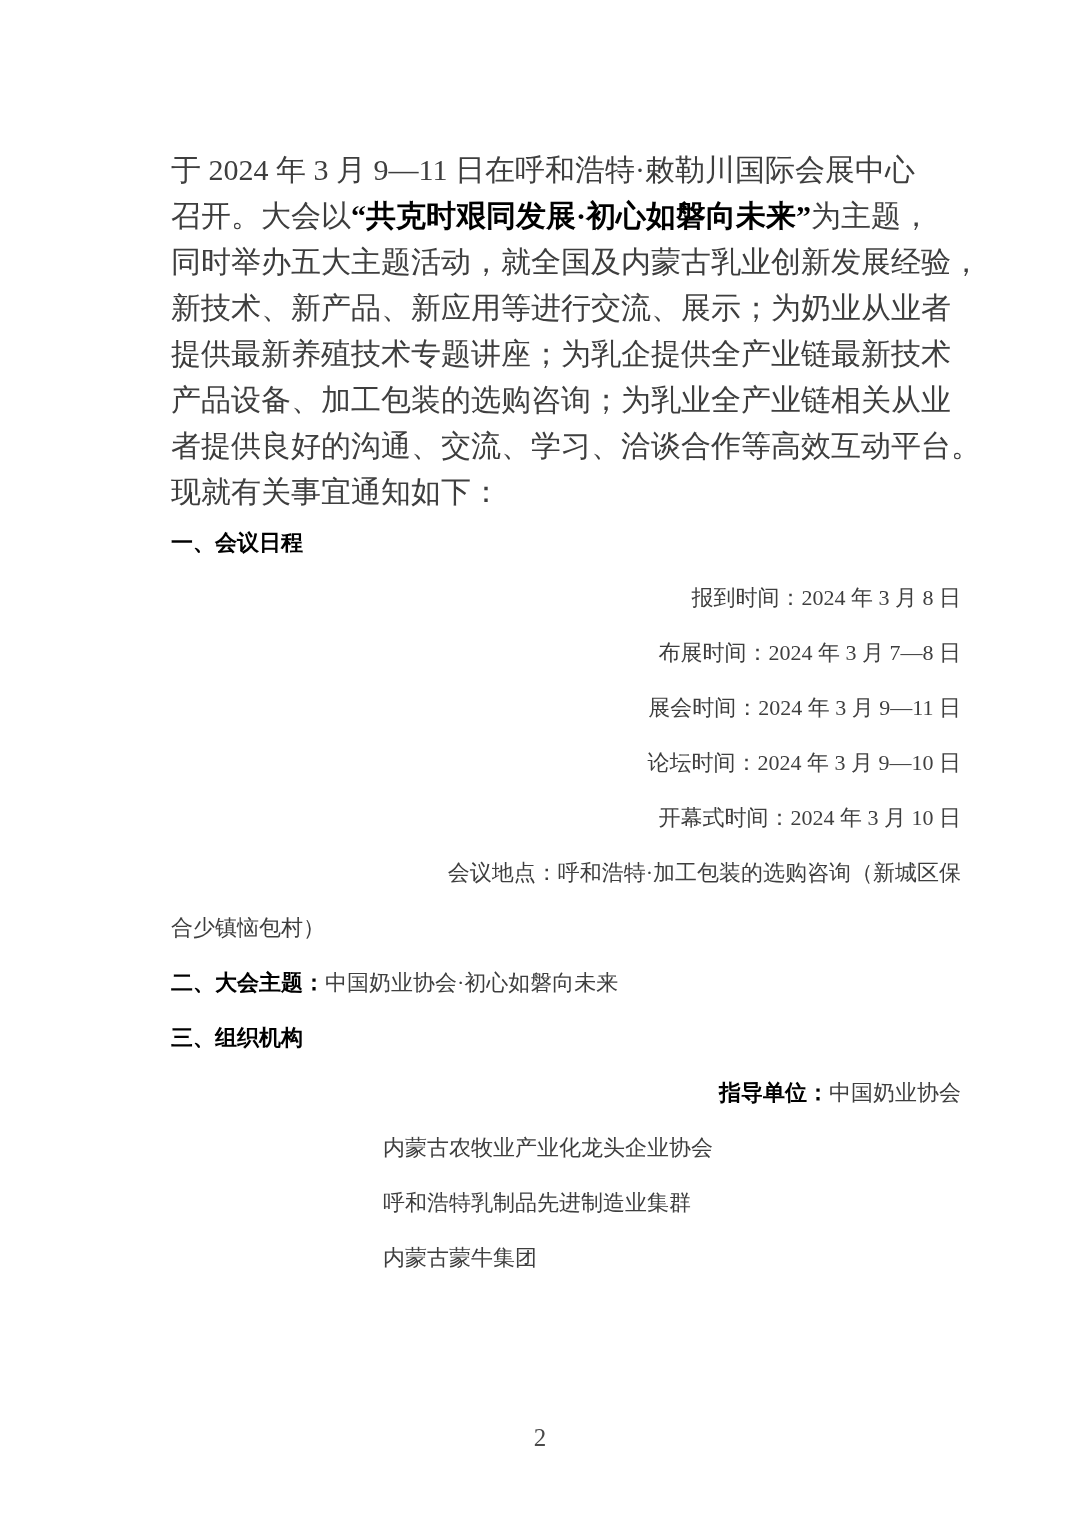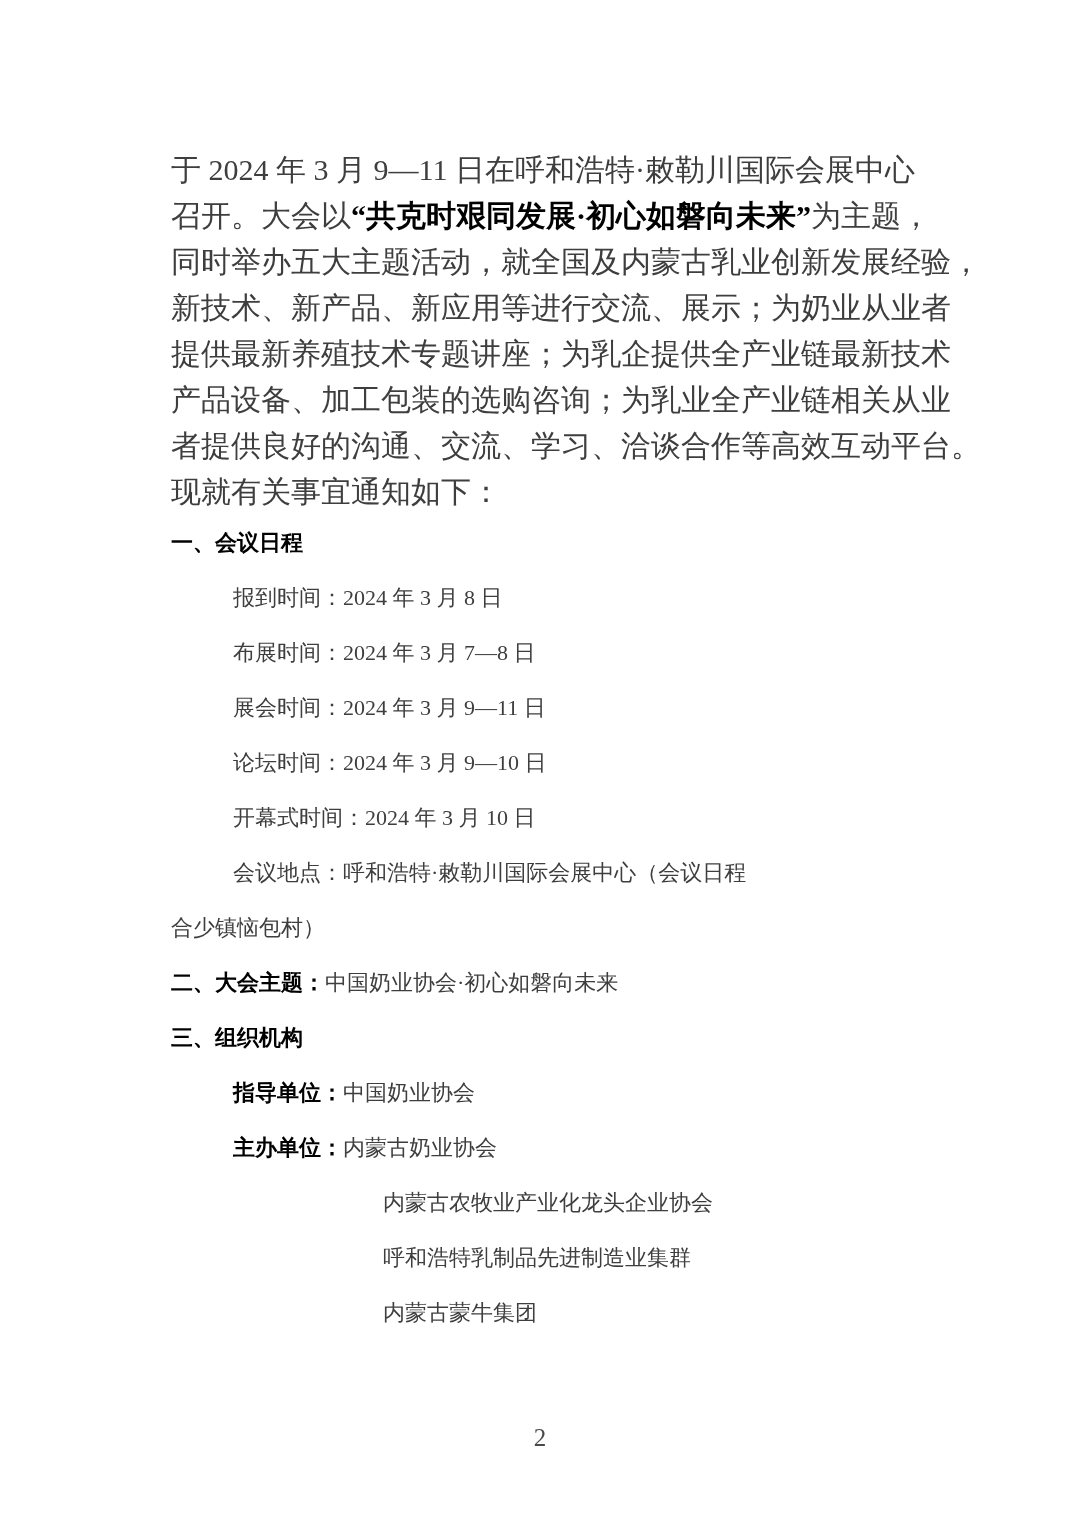--- a/index.html
+++ b/index.html
@@ -29,21 +29,21 @@
   }
   .l-line {
     font-size: 22px;
     line-height: 55px;
     white-space: nowrap;
   }
   .bold {
     font-weight: bold;
     color: #000000;
   }
-  .ind1 { padding-left: 62px; }
+  .ind1 { padding-left: 62px; text-align: right; }
   .ind2 { padding-left: 212px; }
   .page-footer {
     position: absolute;
     top: 1424px;
     left: 0;
     width: 100%;
     text-align: center;
     font-size: 25px;
     color: #4a4a4a;
   }
@@ -62,28 +62,27 @@
     <div class="p-line">产品设备、加工包装的选购咨询；为乳业全产业链相关从业</div>
     <div class="p-line">者提供良好的沟通、交流、学习、洽谈合作等高效互动平台。</div>
     <div class="p-line">现就有关事宜通知如下：</div>
 
     <div class="l-line bold">一、会议日程</div>
     <div class="l-line ind1">报到时间：2024 年 3 月 8 日</div>
     <div class="l-line ind1">布展时间：2024 年 3 月 7—8 日</div>
     <div class="l-line ind1">展会时间：2024 年 3 月 9—11 日</div>
     <div class="l-line ind1">论坛时间：2024 年 3 月 9—10 日</div>
     <div class="l-line ind1">开幕式时间：2024 年 3 月 10 日</div>
-    <div class="l-line ind1">会议地点：呼和浩特·敕勒川国际会展中心（会议日程</div>
+    <div class="l-line ind1">会议地点：呼和浩特·加工包装的选购咨询（新城区保</div>
     <div class="l-line">合少镇恼包村）</div>
 
     <div class="l-line"><span class="bold">二、大会主题：</span><span>中国奶业协会·初心如磐向未来</span></div>
 
     <div class="l-line bold">三、组织机构</div>
     <div class="l-line ind1"><span class="bold">指导单位：</span><span>中国奶业协会</span></div>
-    <div class="l-line ind1"><span class="bold">主办单位：</span><span>内蒙古奶业协会</span></div>
     <div class="l-line ind2">内蒙古农牧业产业化龙头企业协会</div>
     <div class="l-line ind2">呼和浩特乳制品先进制造业集群</div>
     <div class="l-line ind2">内蒙古蒙牛集团</div>
 
   </div>
 
   <div class="page-footer">2</div>
 </div>
 
 </body></html>

